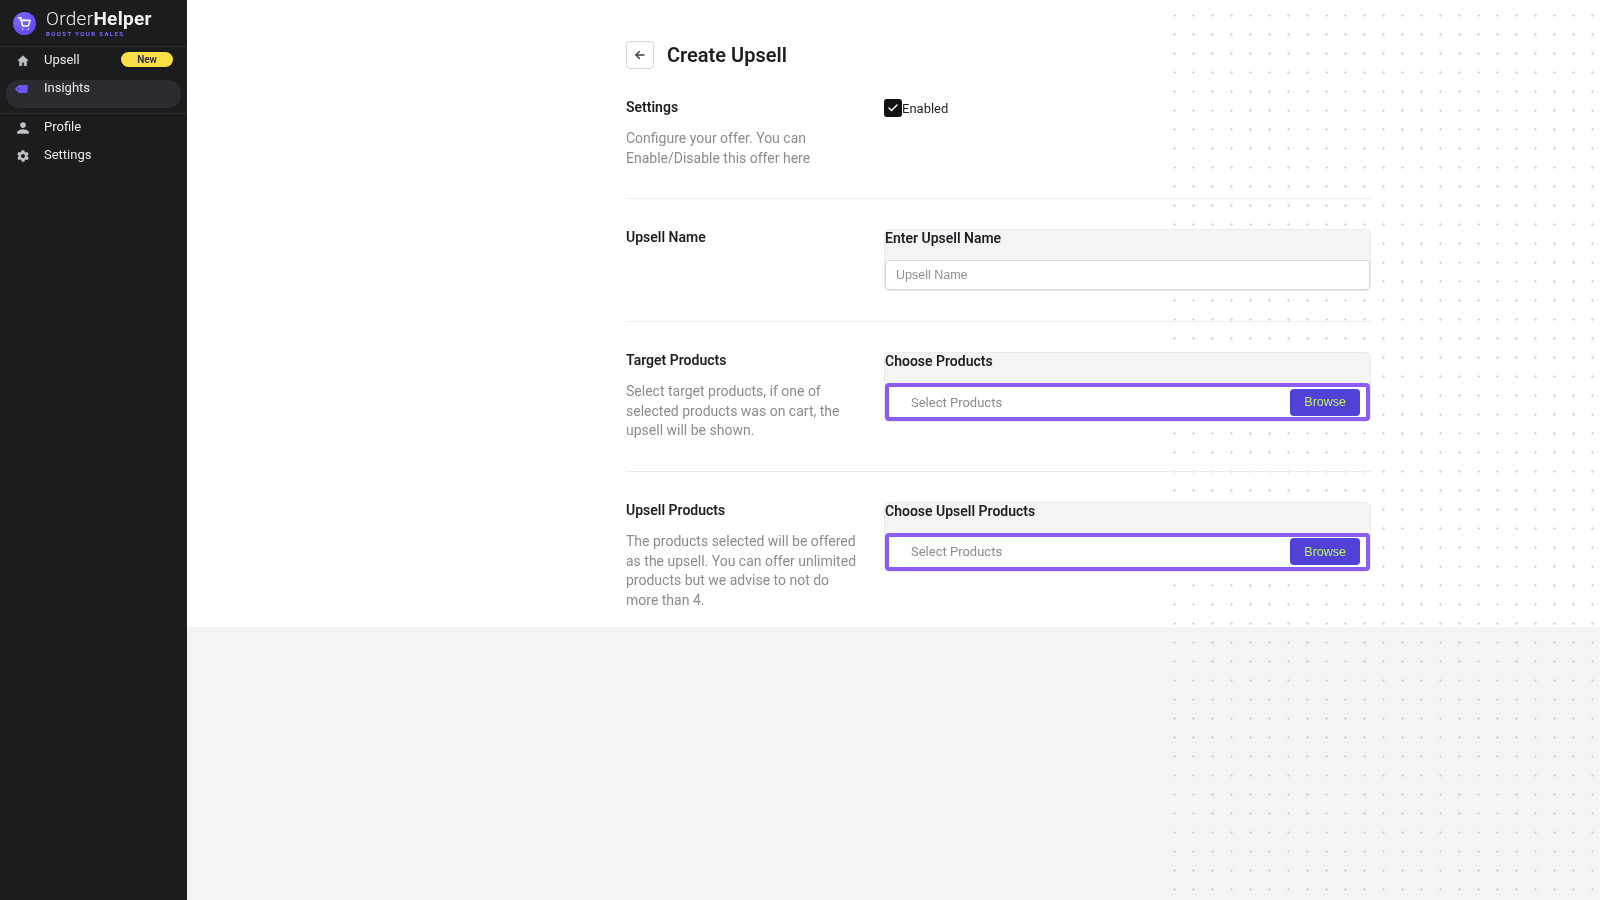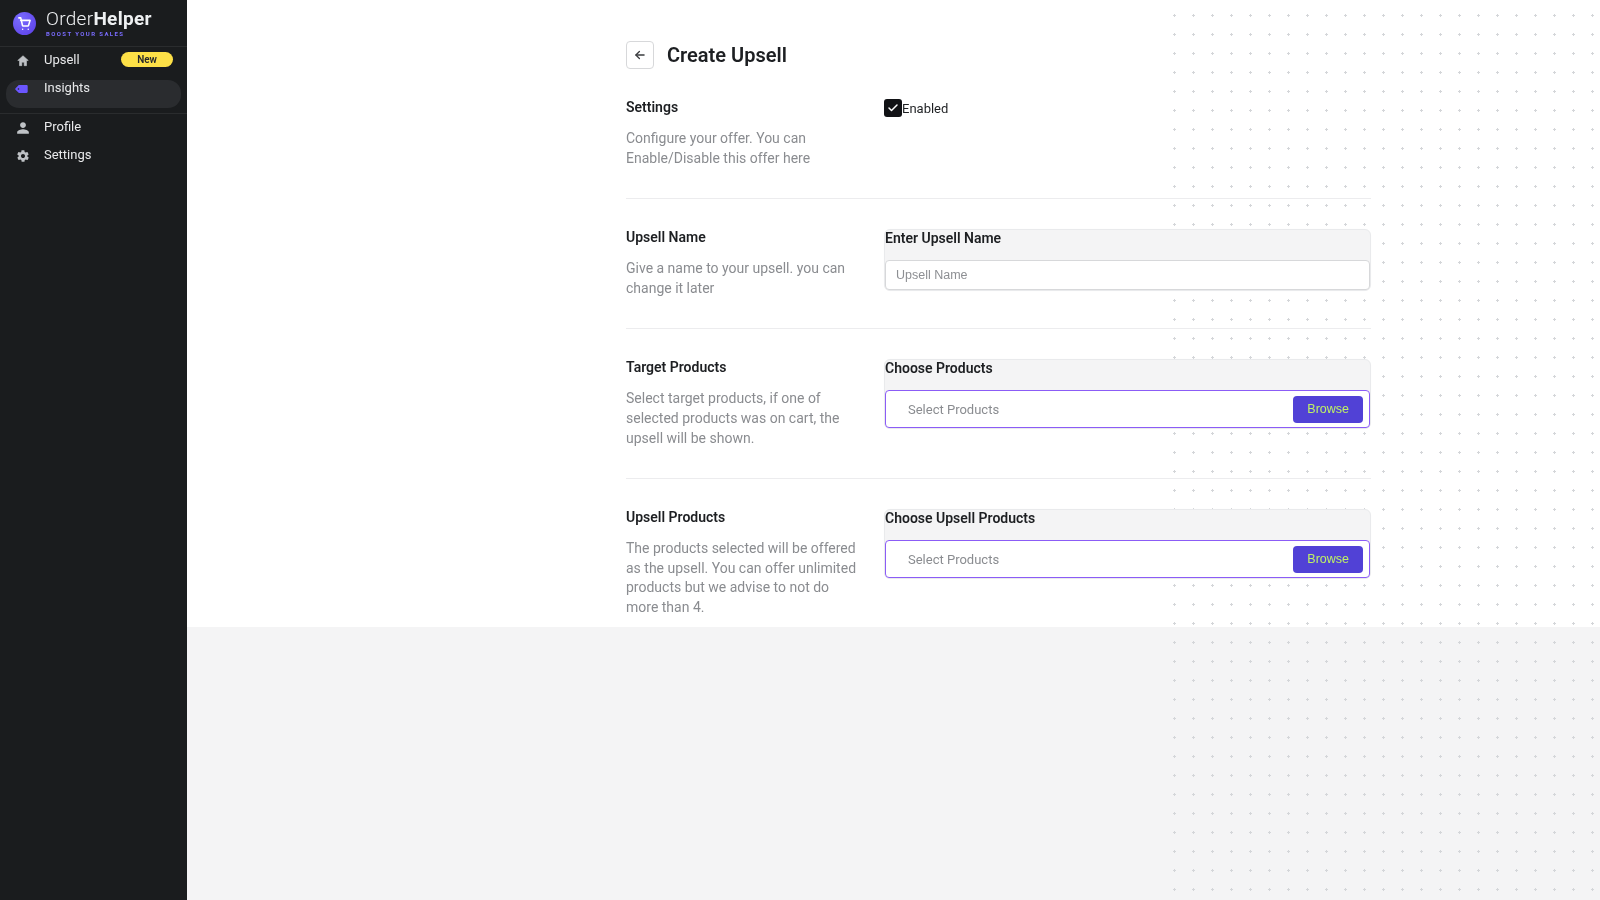--- a/index.html
+++ b/index.html
@@ -47,21 +47,21 @@
 
     .check-row { display: flex; align-items: center; gap: 0; }
     .chk { width: 18px; height: 18px; border-radius: 3px; background: #111215; display: flex; align-items: center; justify-content: center; cursor: pointer; }
     .chk svg { width: 12px; height: 12px; stroke: #fff; }
     .chk-label { font-size: 13px; color: #1d1f22; }
 
     .card { background: #f4f4f5; border: 1px solid #e9eaec; border-radius: 6px; box-shadow: 0 0 0 1px rgba(0,0,0,0.005); }
     .card-title { font-size: 14px; font-weight: 600; color: #1d1f22; margin-bottom: 14px; }
     .text-input { display: block; width: 100%; height: 30px; border: 1px solid #d7d8da; border-radius: 4px; padding: 0 10px; font-size: 12.5px; color: #3a3c3f; background: #fff; }
     .text-input::placeholder { color: #8d8f93; }
-    .select-box { background: #fff; border: 1px solid #8b5cf6; border-radius: 4px; height: 38px; display: flex; align-items: center; justify-content: space-between; padding: 0 6px 0 22px; }
+    .select-box { background: #fff; border: 4px solid #8b5cf6; border-radius: 4px; height: 38px; display: flex; align-items: center; justify-content: space-between; padding: 0 6px 0 22px; }
     .select-placeholder { color: #8a8c90; font-size: 13px; }
     .browse-btn { background: #5141d6; color: #bef264; border: none; height: 27px; padding: 0 14px; border-radius: 4px; font-size: 12.5px; font-weight: 500; cursor: pointer; }
 
     .bottom-band { position: absolute; left: 0; right: 0; top: 627px; bottom: 0; background: #f4f4f5; }
   </style>
 </head>
 <body>
 
 <div class="root">
   <aside class="sidebar">
@@ -147,21 +147,20 @@
                 </svg>
             </div>
             <span class="chk-label">Enabled</span>
           </div>
         </div>
       </div>
 
       <div class="section-row">
         <div class="left-col">
           <div class="sec-title">Upsell Name</div>
-          <div class="sec-desc">Give a name to your upsell. you can change it later</div>
         </div>
         <div class="right-col">
           <div class="card">
             <div class="card-title">Enter Upsell Name</div>
             <input class="text-input" placeholder="Upsell Name" style="">
           </div>
         </div>
       </div>
 
       <div class="section-row">

